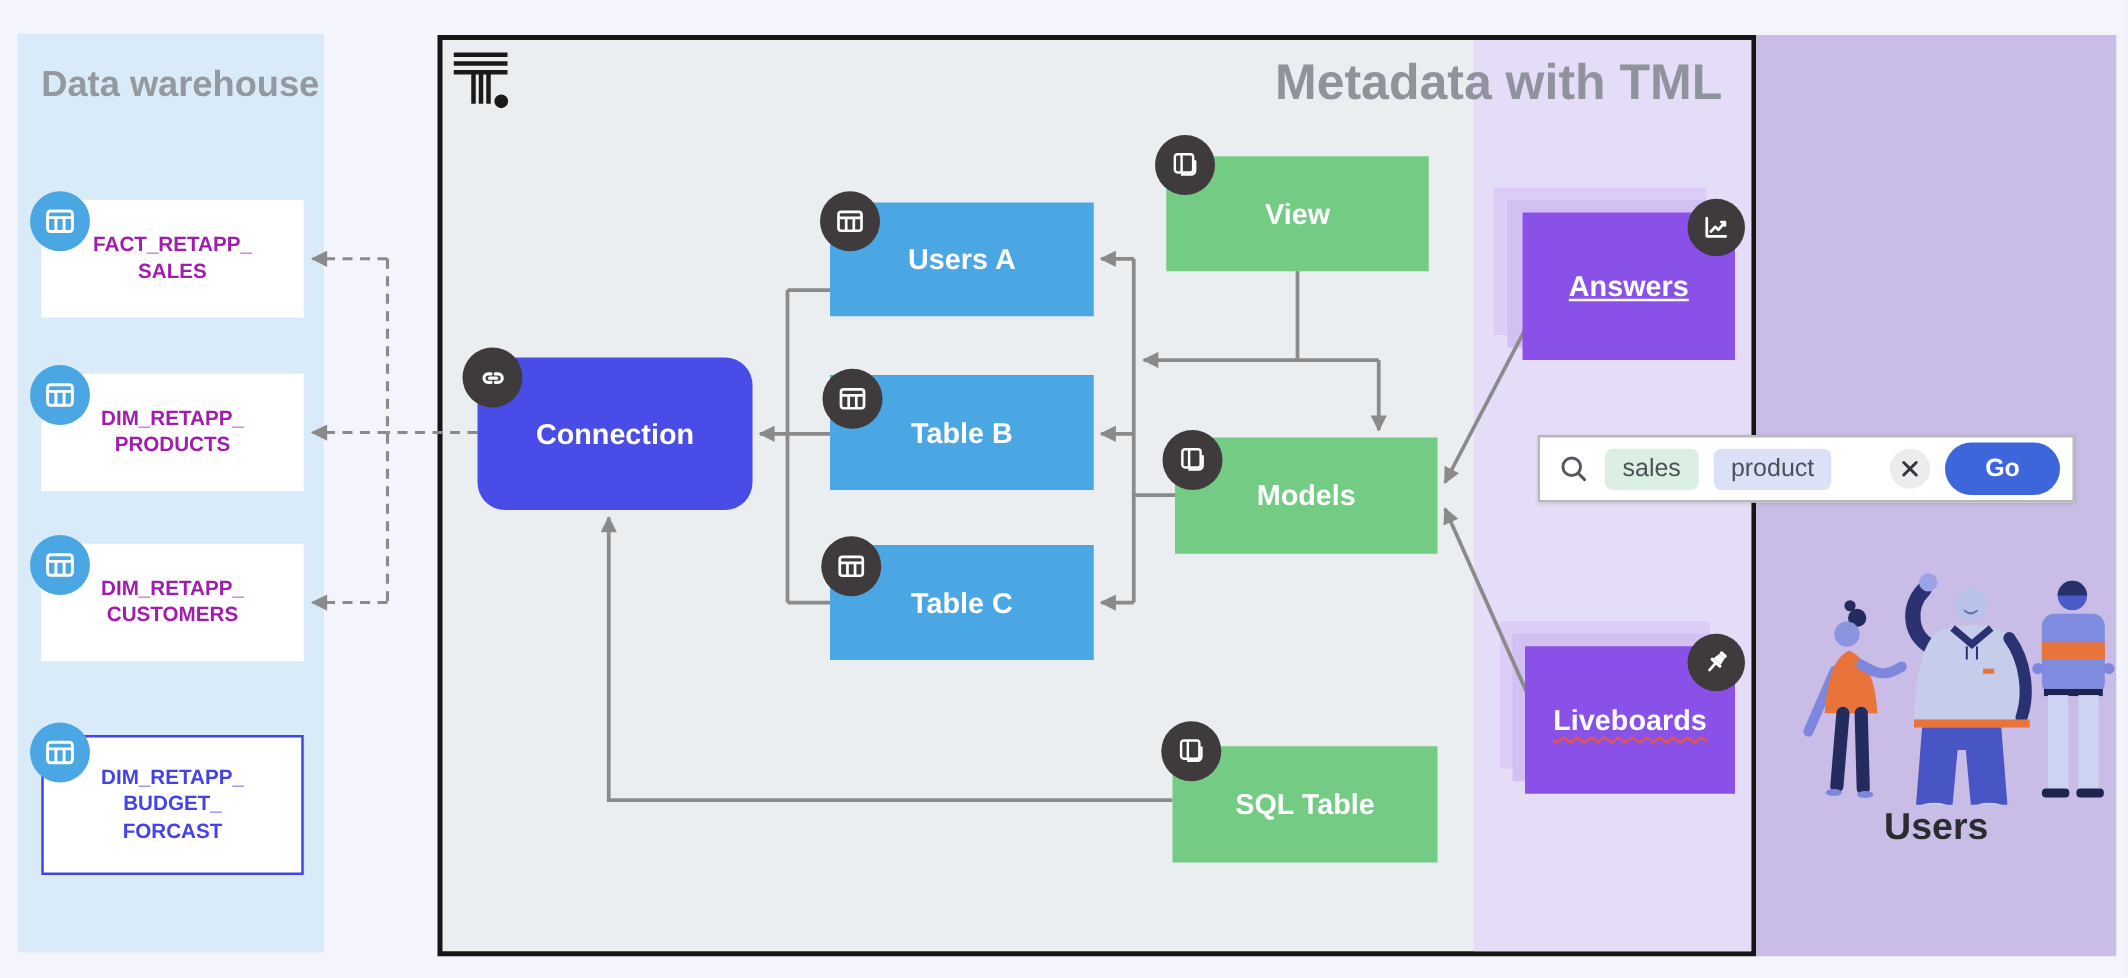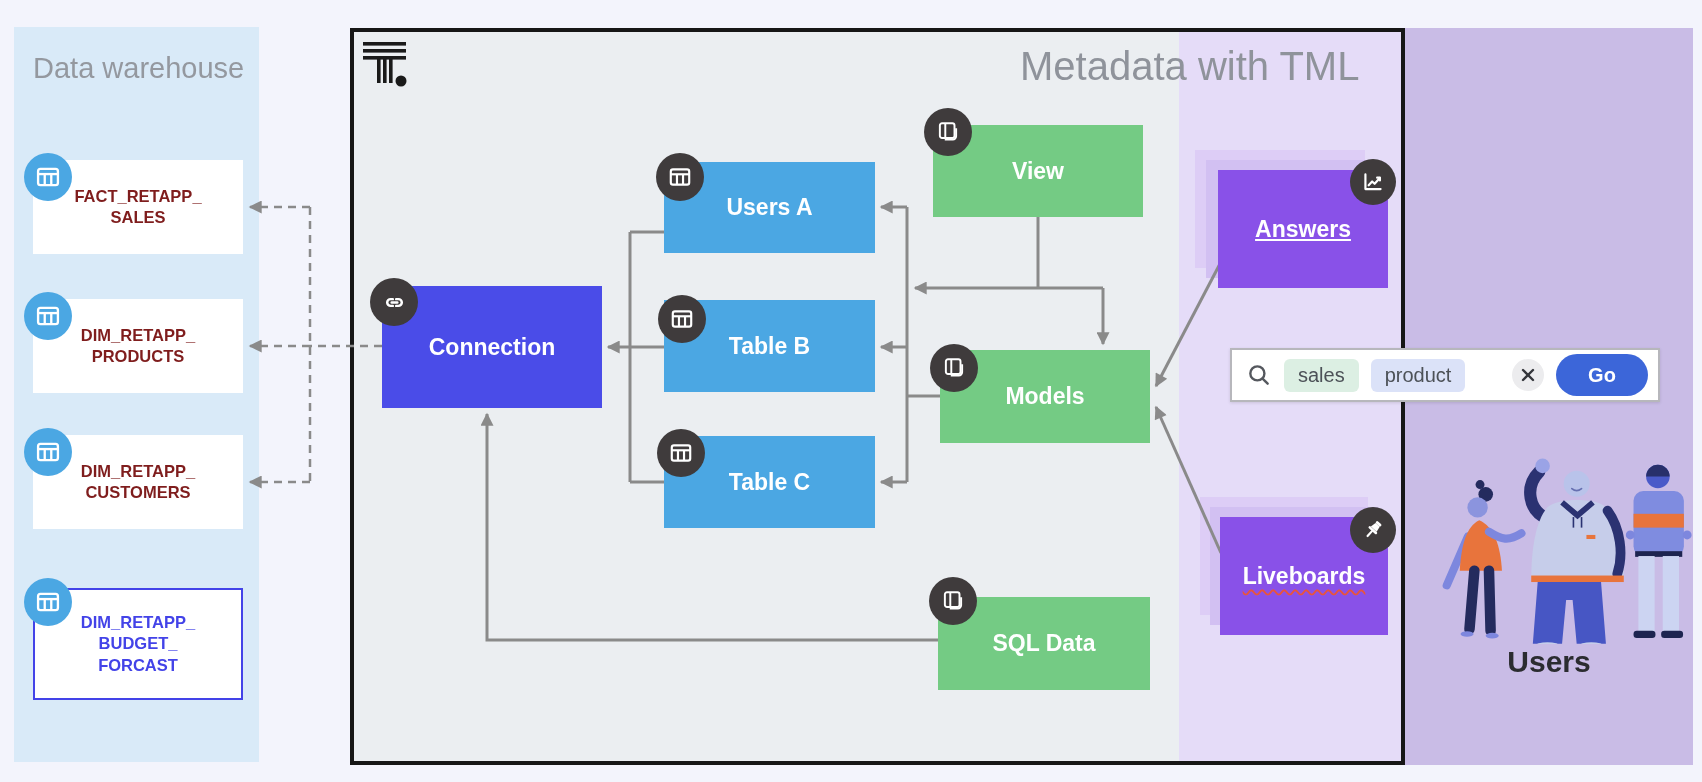--- a/index.html
+++ b/index.html
@@ -3,25 +3,25 @@
 <meta charset="utf-8">
 <style>
   html,body{margin:0;padding:0;background:#f3f4fc;}
   #canvas{position:relative;width:1702px;height:782px;background:#f3f4fc;overflow:hidden;
           font-family:"Liberation Sans","DejaVu Sans",sans-serif;}
   .panel{position:absolute;z-index:1;}
   #wh-panel{left:14px;top:27px;width:245px;height:735px;background:#d9eaf8;}
   #main-box{left:350px;top:28px;width:1055px;height:737px;background:#ebeef1;border:4px solid #161616;box-sizing:border-box;}
   #consumption-panel{left:1179px;top:32px;width:222px;height:729px;background:#e5dcf8;z-index:1;}
   #users-panel{left:1405px;top:28px;width:288px;height:737px;background:#c9bce6;}
-  .section-title{position:absolute;font-weight:normal;color:#94989f;z-index:4;}
+  .section-title{position:absolute;font-weight:bold;color:#94989f;z-index:4;}
   #wh-title{left:33px;top:52px;font-size:29px;}
   #meta-title{left:1020px;top:44px;font-size:40px;color:#8f939b;}
   .wh-box{position:absolute;left:33px;width:210px;background:#fff;display:flex;align-items:center;justify-content:center;
-          text-align:center;font-weight:bold;font-size:16.5px;line-height:1.3;white-space:pre-line;z-index:4;color:#7f1d1d;box-sizing:border-box;}
+          text-align:center;font-weight:bold;font-size:16.5px;line-height:1.3;white-space:pre-line;z-index:4;color:#a21caf;box-sizing:border-box;}
   .wh-icon{position:absolute;left:24px;width:48px;height:48px;border-radius:50%;background:#4ba7e3;
            display:flex;align-items:center;justify-content:center;z-index:5;}
   .node{position:absolute;display:flex;align-items:center;justify-content:center;color:#fff;font-weight:bold;font-size:23px;z-index:4;}
   .blue{background:#4ba7e3;}
   .green{background:#74cb84;}
   .indigo{background:#4a4ce8;}
   .purple{background:#8951e8;}
   .badge{position:absolute;width:48px;height:48px;border-radius:50%;background:#3f3b3c;
          display:flex;align-items:center;justify-content:center;z-index:5;}
   .stack{position:absolute;z-index:2;}
@@ -134,27 +134,27 @@
   </div>
   <div class="wh-icon" style="top:578px;">
     <svg width="28" height="28" viewBox="0 0 24 24" fill="none" stroke="#fff" stroke-width="2">
         <rect x="3.5" y="5" width="17" height="14" rx="2"></rect>
         <line x1="3.5" y1="9.5" x2="20.5" y2="9.5"></line>
         <line x1="9.2" y1="9.5" x2="9.2" y2="19"></line>
         <line x1="14.8" y1="9.5" x2="14.8" y2="19"></line>
       </svg>
   </div>
 
-  <div class="node indigo" style="left:382px;top:286px;width:220px;height:122px;">Connection</div>
+  <div class="node indigo" style="left:382px;top:286px;width:220px;height:122px;border-radius:22px;">Connection</div>
   <div class="node blue" style="left:664px;top:162px;width:211px;height:91px;">Users A</div>
   <div class="node blue" style="left:664px;top:300px;width:211px;height:92px;">Table B</div>
   <div class="node blue" style="left:664px;top:436px;width:211px;height:92px;">Table C</div>
   <div class="node green" style="left:933px;top:125px;width:210px;height:92px;">View</div>
   <div class="node green" style="left:940px;top:350px;width:210px;height:93px;">Models</div>
-  <div class="node green" style="left:938px;top:597px;width:212px;height:93px;">SQL Data</div>
+  <div class="node green" style="left:938px;top:597px;width:212px;height:93px;">SQL Table</div>
 
   <div class="badge" style="left:370px;top:278px;">
     <svg width="27" height="27" viewBox="0 0 24 24" fill="none" stroke="#fff" stroke-width="2.2" stroke-linecap="round">
         <path d="M10.5 9 H8.5 a3 3 0 0 0 0 6 h2"></path>
         <path d="M13.5 9 h2 a3 3 0 0 1 0 6 h-2"></path>
         <line x1="9.5" y1="12" x2="14.5" y2="12"></line>
       </svg>
   </div>
   <div class="badge" style="left:656px;top:153px;">
     <svg width="26" height="26" viewBox="0 0 24 24" fill="none" stroke="#fff" stroke-width="2">

